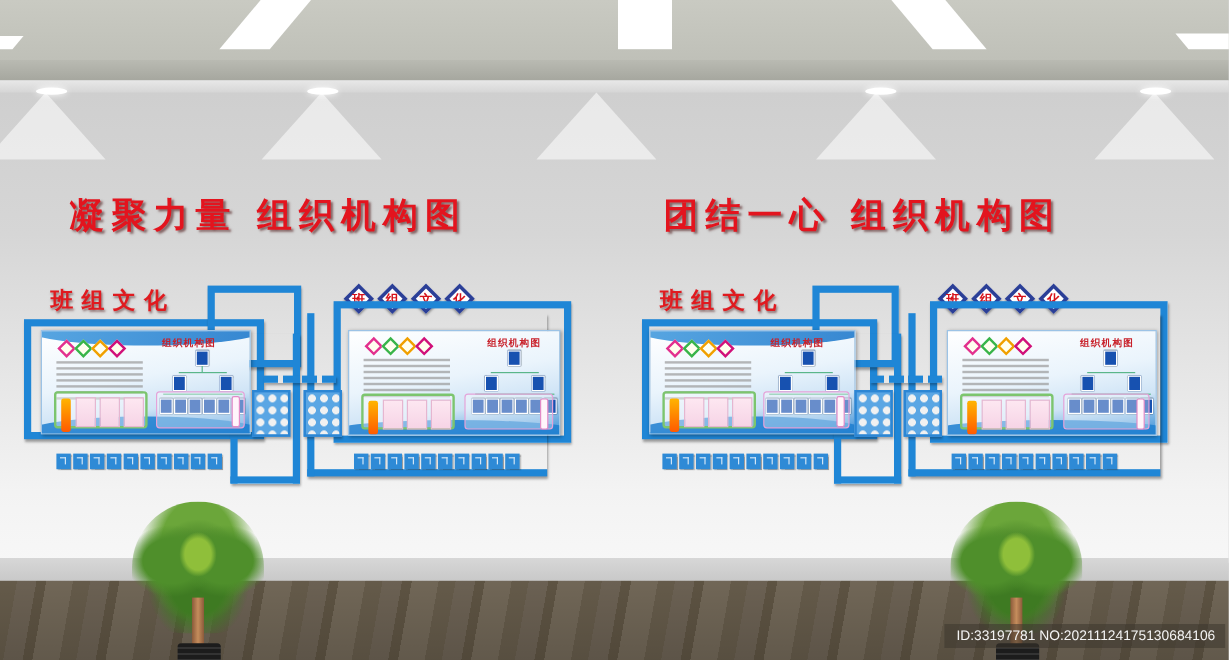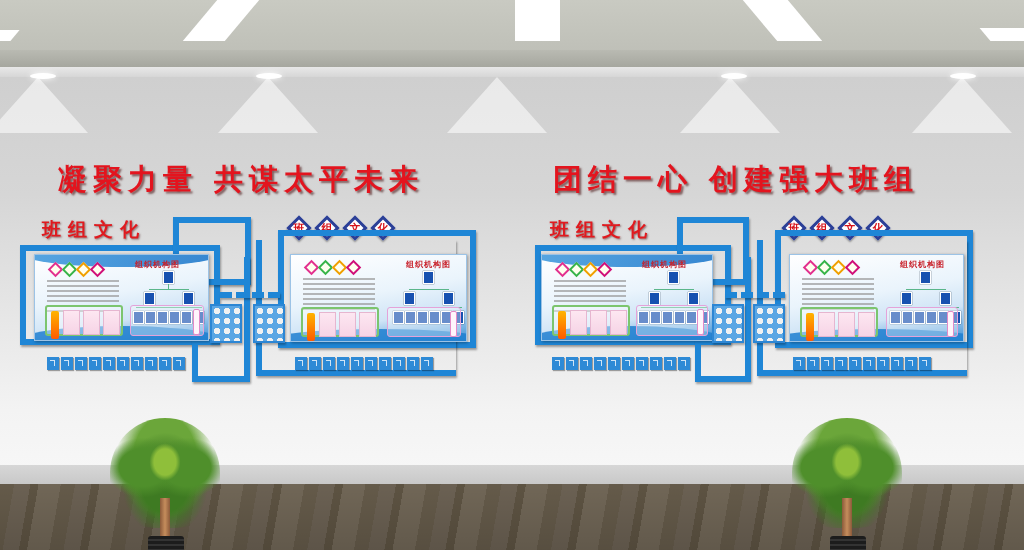--- a/index.html
+++ b/index.html
@@ -15,21 +15,21 @@
   .wall{position:absolute;left:0;top:77px;width:1024px;height:392px;background:linear-gradient(#cfcfcf 0%,#d6d6d6 30%,#e6e6e6 60%,#f3f3f3 85%,#f7f7f7 100%)}
   .light-cone{position:absolute;top:0;width:0;height:0;border-left:50px solid transparent;border-right:50px solid transparent;border-bottom:56px solid rgba(255,255,255,.55)}
   .light-dot{position:absolute;top:-4px;width:26px;height:6px;border-radius:50%;background:#fff;box-shadow:0 0 6px #fff}
   .skirting{position:absolute;left:0;top:465px;width:1024px;height:20px;background:linear-gradient(#d7d7d7,#c8c8c8)}
   
   .floor{position:absolute;left:0;top:484px;width:1024px;height:66px;background:repeating-linear-gradient(100deg,#6d6250 0 14px,#74695a 14px 30px,#655a48 30px 38px,#7a6f5e 38px 60px);}
   .floor::after{content:"";position:absolute;inset:0;background:linear-gradient(rgba(0,0,0,.08),rgba(0,0,0,.2))}
   
   .slogan{position:absolute;top:160px;height:40px;font-family:"DejaVu Serif",serif;font-weight:bold;font-size:29px;color:#e3141e;letter-spacing:6px;text-shadow:2px 2px 2px rgba(60,0,0,.55);white-space:nowrap}
   
-  .wall-group{position:absolute;top:212px;width:480px;height:170px}
+  .wall-group{position:absolute;top:233px;width:480px;height:170px}
   .frame{position:absolute;border:6px solid #1f86d6;box-shadow:1px 2px 2px rgba(0,0,0,.35)}
   .bar{position:absolute;background:#1f86d6;box-shadow:1px 2px 2px rgba(0,0,0,.3)}
   .culture-title{position:absolute;font-family:"DejaVu Serif",serif;font-weight:bold;font-size:19px;color:#e01a1f;letter-spacing:7px;text-shadow:1px 1px 2px rgba(60,0,0,.5)}
   .diamond-row{position:absolute;display:flex;gap:6px}
   .diamond{width:22px;height:22px;position:relative}
   .diamond::before{content:"";position:absolute;inset:2px;transform:rotate(45deg);background:#fff;border:3px solid #2b3f97;box-shadow:1px 1px 2px rgba(0,0,0,.4)}
   .diamond span{position:absolute;inset:0;display:flex;align-items:center;justify-content:center;font-size:11px;font-weight:bold;color:#d6131b;font-family:"DejaVu Serif",serif}
   .board{position:absolute;background:linear-gradient(170deg,#fff 0%,#eaf4fc 45%,#cfe4f6 70%,#3a8fd6 100%);border:1px solid #9cc3e6;overflow:hidden;box-shadow:1px 1px 3px rgba(0,0,0,.35)}
   .board .wave{position:absolute;left:-10%;width:120%;height:30px;border-radius:50%;background:#1e7fd0;opacity:.85}
   .board .wave.top{top:-18px;background:linear-gradient(90deg,#3c98dd,#1371c8)}
@@ -90,22 +90,22 @@
     <div class="light-cone" style="left:680px"></div>
     <div class="light-cone" style="left:912px"></div>
     <div class="light-dot" style="left:30px"></div>
     <div class="light-dot" style="left:256px"></div>
     <div class="light-dot" style="left:721px"></div>
     <div class="light-dot" style="left:950px"></div>
   </div>
   <div class="skirting"></div>
   <div class="floor"></div>
 
-  <div class="slogan" style="left:58px">凝聚力量  共谋太平未来</div>
-  <div class="slogan" style="left:553px">团结一心  创建强大班组</div>
+  <div class="slogan" style="left:58px">凝聚力量  组织机构图</div>
+  <div class="slogan" style="left:553px">团结一心  组织机构图</div>
 
   <div class="wall-group" style="left:20px">
     <div class="culture-title" style="left:22px;top:5px">班组文化</div>
     <div class="diamond-row" style="left:268px;top:5px">
       <div class="diamond">
           <span>班</span>
         </div>
       <div class="diamond">
           <span>组</span>
         </div>
@@ -373,13 +373,14 @@
     <div class="fronds"></div>
     <div class="stem"></div>
     <div class="pot"></div>
   </div>
   <div class="plant" style="left:792px;top:418px">
     <div class="fronds"></div>
     <div class="stem"></div>
     <div class="pot"></div>
   </div>
 
+  <div class="wm-right">ID:33197781 NO:20211124175130684106</div>
 </div>
 
 </body></html>

